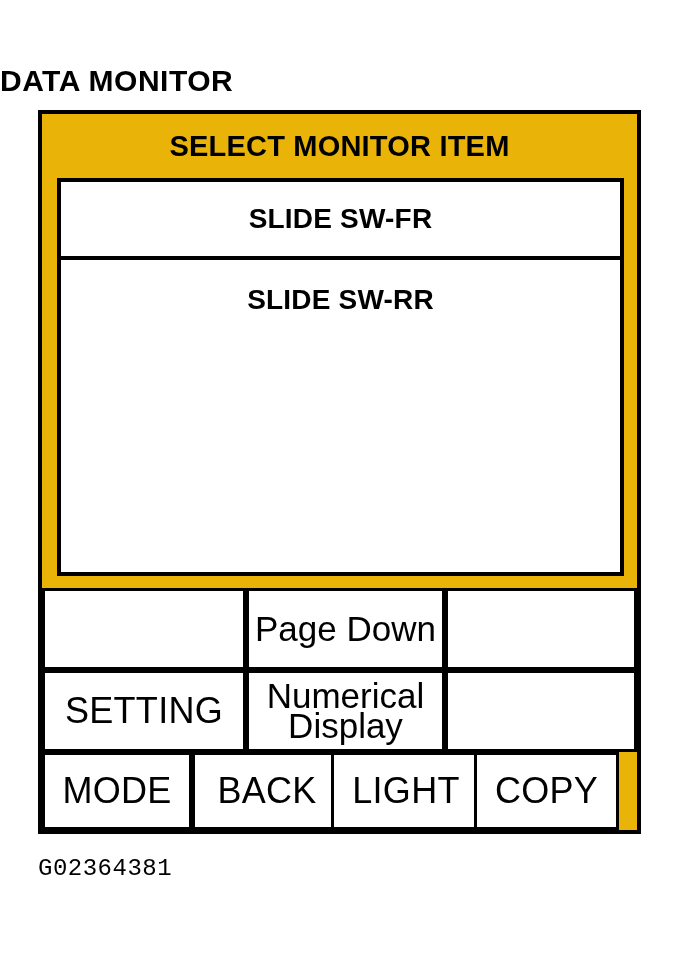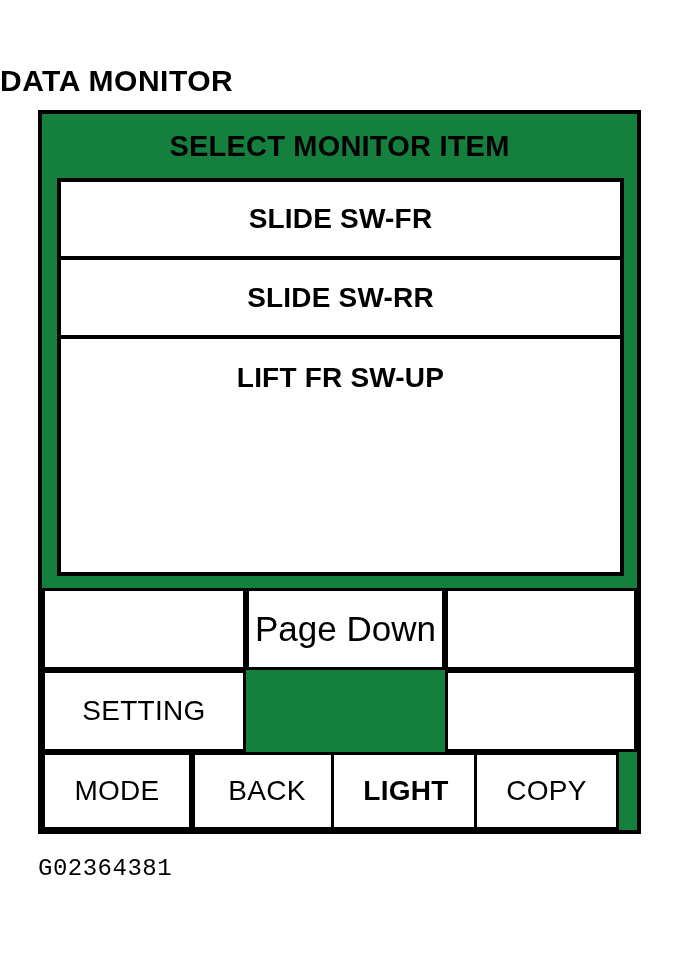--- a/index.html
+++ b/index.html
@@ -32,21 +32,21 @@
 
   
   #device-frame {
     position: absolute;
     left: 38px;
     top: 110px;
     width: 603px;
     height: 724px;
     border: 4px solid #000;
     box-sizing: border-box;
-    background: #15803d;
+    background: #eab308;
   }
 
   
   #screen-header {
     position: absolute;
     left: 0;
     top: 16px;
     width: 595px;
     text-align: center;
     font-size: 29px;
@@ -109,31 +109,31 @@
     border: 3px solid #000;
     display: flex;
     align-items: center;
     justify-content: center;
     text-align: center;
     font-size: 35px;
     line-height: 30px;
     background: #fff;
     white-space: pre-line;
   }
-  .btn-cell.caps { font-size: 28px; letter-spacing: 0.3px; }
+  .btn-cell.caps { font-size: 36px; letter-spacing: 0.3px; }
 
   
   .col-a { left: 0px;   width: 204px; }
   .col-b { left: 204px; width: 199px; }
   .col-c { left: 403px; width: 192px; }
 
   
   .col-q1 { left: 0px;   width: 150px; }
   .col-q2 { left: 150px; width: 150px; }
-  .col-q3 { left: 289px; width: 150px; font-weight: bold; }
+  .col-q3 { left: 289px; width: 150px; }
   .col-q4 { left: 432px; width: 145px; }
 
   .btn-empty { }
 
   
   #figure-caption {
     position: absolute;
     left: 38px;
     top: 855px;
     font-size: 24px;
@@ -152,35 +152,34 @@
 
   <div id="screen-header">SELECT MONITOR ITEM</div>
 
   <div id="monitor-list">
     <div class="monitor-item">
       <span>SLIDE SW-FR</span>
     </div>
     <div class="monitor-item">
       <span>SLIDE SW-RR</span>
     </div>
-    <div class="monitor-item">
-      <span>LIFT FR SW-UP</span>
-    </div>
   </div>
 
   <div id="button-grid">
 
     <div class="btn-row" id="btn-row-1">
       <div class="btn-cell col-a btn-empty"></div>
       <div class="btn-cell col-b">Page Down</div>
       <div class="btn-cell col-c btn-empty"></div>
     </div>
 
     <div class="btn-row" id="btn-row-2">
       <div class="btn-cell col-a caps">SETTING</div>
+      <div class="btn-cell col-b">Numerical
+Display</div>
       <div class="btn-cell col-c btn-empty"></div>
     </div>
 
     <div class="btn-row" id="btn-row-3">
       <div class="btn-cell col-q1 caps">MODE</div>
       <div class="btn-cell col-q2 caps">BACK</div>
       <div class="btn-cell col-q3 caps">LIGHT</div>
       <div class="btn-cell col-q4 caps">COPY</div>
     </div>
 

